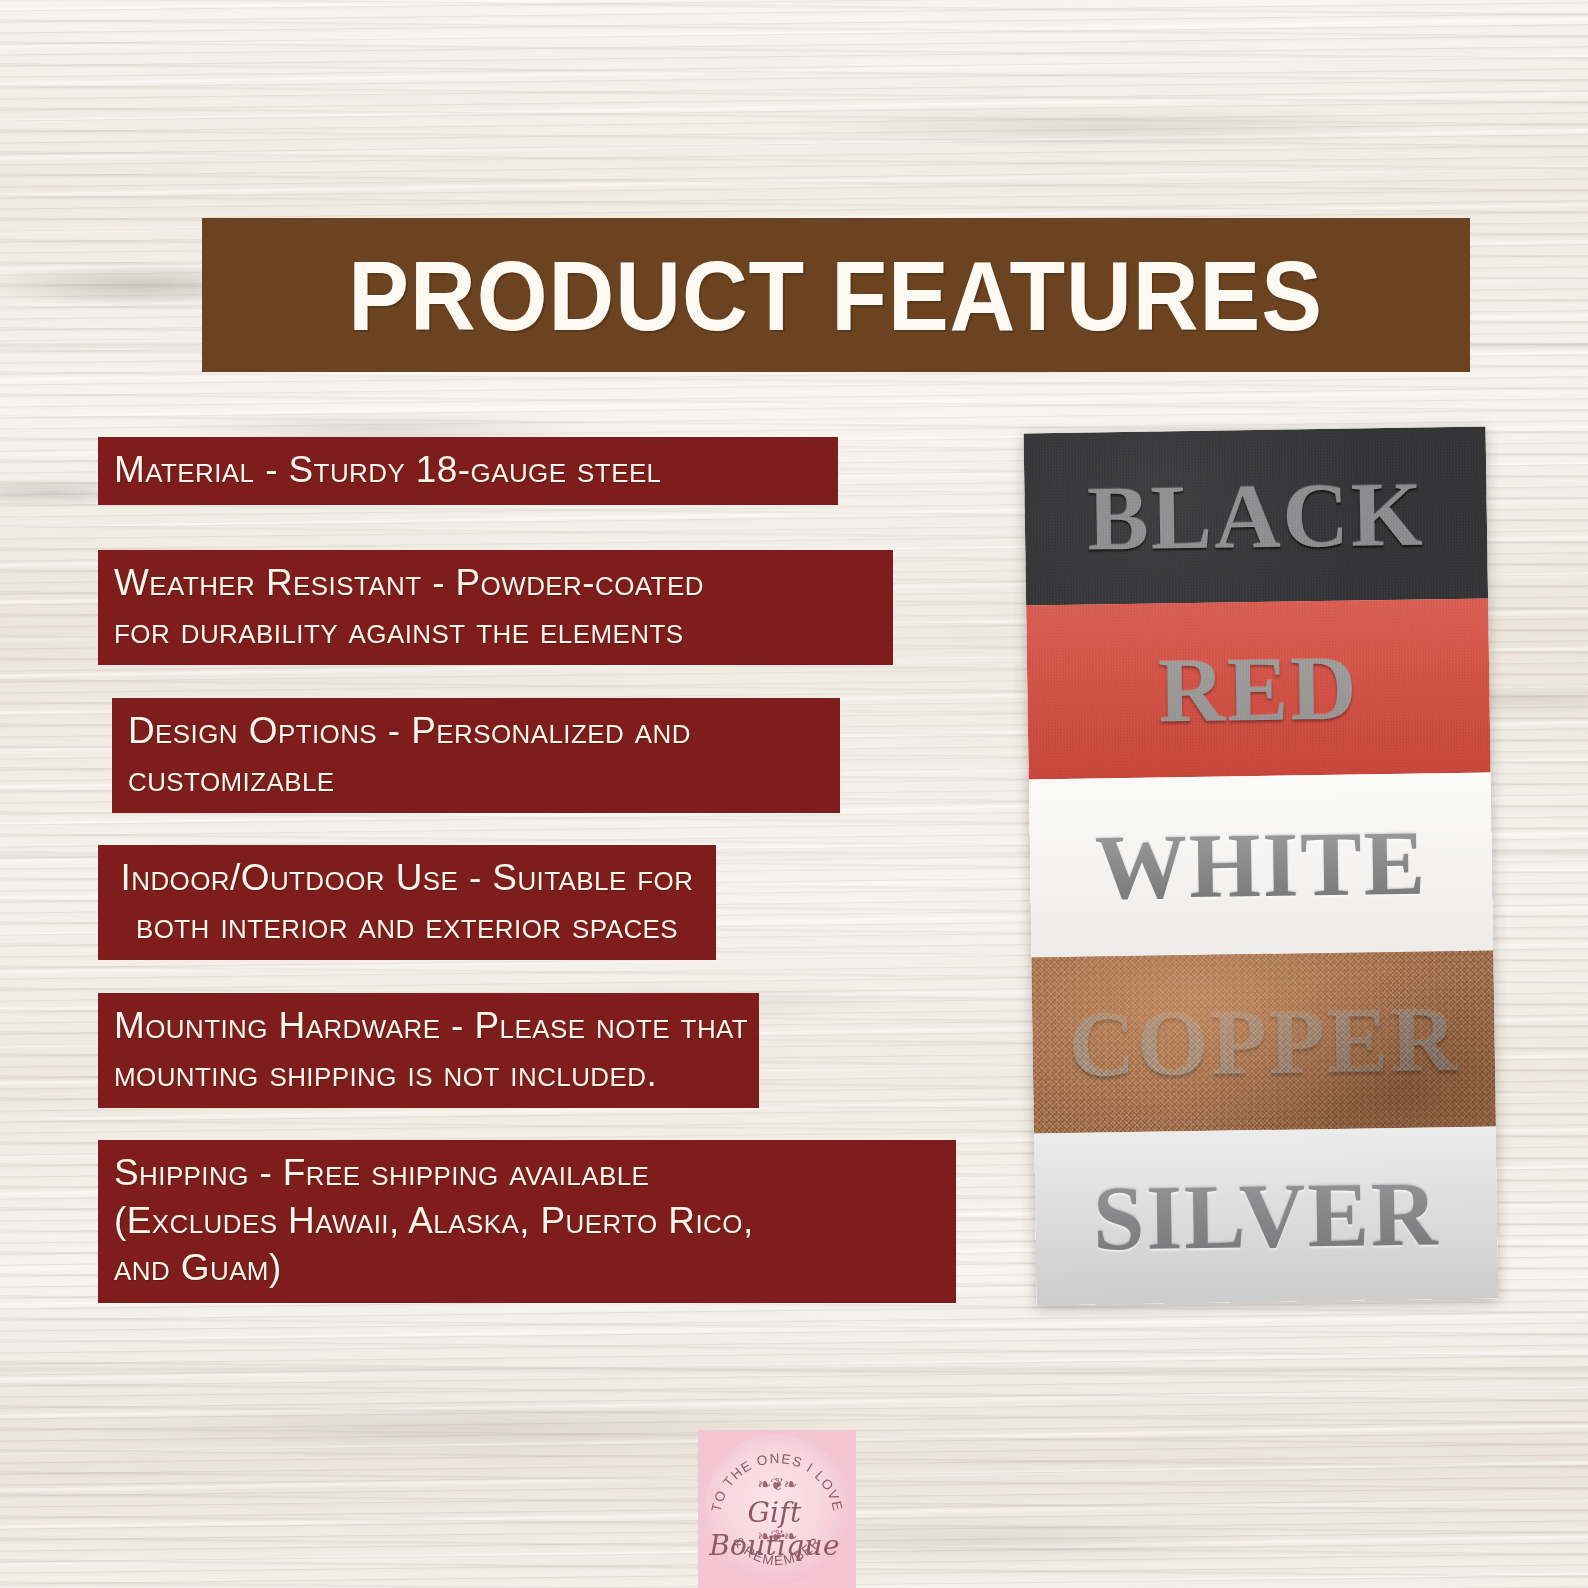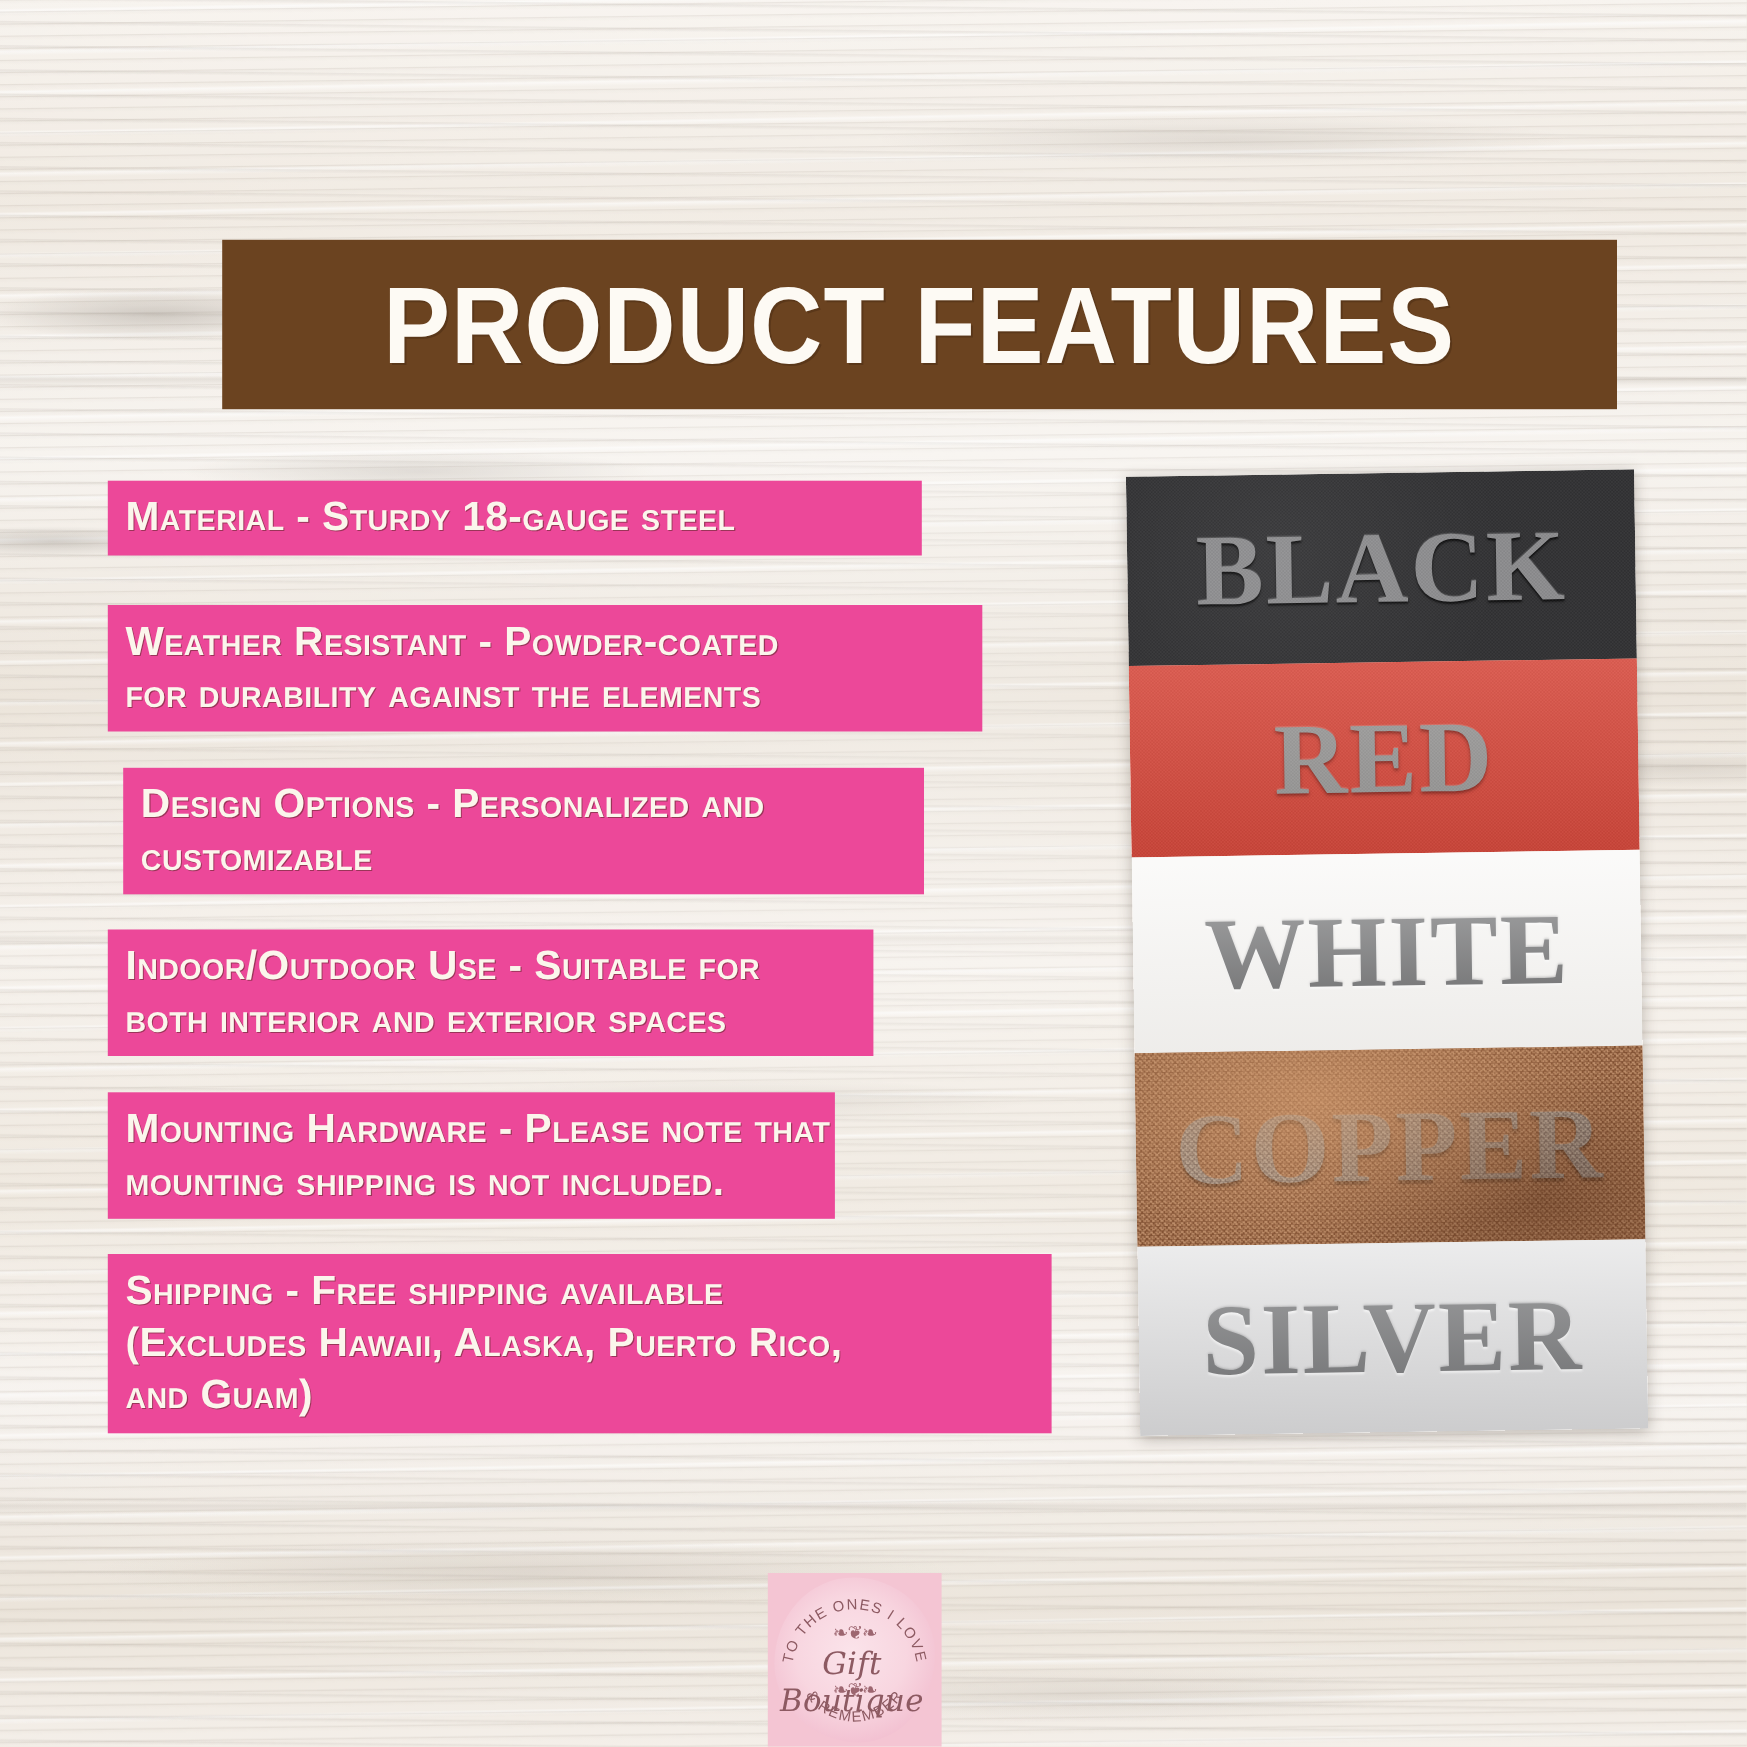--- a/index.html
+++ b/index.html
@@ -71,24 +71,24 @@
     background:#6B4320;display:flex;align-items:center;justify-content:center;margin-left:40px;
   }
   #title-banner .t{
     color:#fdfaf4;font-weight:700;font-size:99px;line-height:1;
     letter-spacing:1px;transform:scaleX(0.92);transform-origin:center;
     white-space:nowrap;text-shadow:2px 2px 0 rgba(60,34,14,0.35);
   }
 
   
   .feat{
-    position:absolute;background:#ec4899;color:#fbf6ec;
+    position:absolute;background:#7f1d1d;color:#fbf6ec;
     padding:9px 16px 11px 16px;box-sizing:border-box;
     font-size:37px;line-height:1.29;
-    font-variant:small-caps;font-weight:700;letter-spacing:0.4px;
+    font-variant:small-caps;font-weight:400;letter-spacing:0.4px;
     text-shadow:1px 1px 0 rgba(55,30,12,0.45);
   }
   .feat .ln{display:block;white-space:nowrap;}
 
   
   #swatch-panel{
     position:absolute;left:1030px;top:430px;width:462px;height:872px;
     transform:rotate(-0.85deg);transform-origin:50% 50%;
     box-shadow:0 3px 14px rgba(60,50,40,0.30);
     overflow:hidden;
@@ -208,21 +208,21 @@
 <div class="feat" id="feat-1" style="left:98px;top:550px;width:795px;">
   <span class="ln">Weather Resistant - Powder-coated</span>
   <span class="ln">for durability against the elements</span>
 </div>
 
 <div class="feat" id="feat-2" style="left:98px;top:698px;width:728px;margin-left:14px;">
   <span class="ln">Design Options - Personalized and</span>
   <span class="ln">customizable</span>
 </div>
 
-<div class="feat" id="feat-3" style="left:98px;top:845px;width:696px;">
+<div class="feat" id="feat-3" style="left:98px;top:845px;width:618px;text-align:center;">
   <span class="ln">Indoor/Outdoor Use - Suitable for</span>
   <span class="ln">both interior and exterior spaces</span>
 </div>
 
 <div class="feat" id="feat-4" style="left:98px;top:993px;width:661px;">
   <span class="ln">Mounting Hardware - Please note that</span>
   <span class="ln">mounting shipping is not included.</span>
 </div>
 
 <div class="feat" id="feat-5" style="left:98px;top:1140px;width:858px;">

